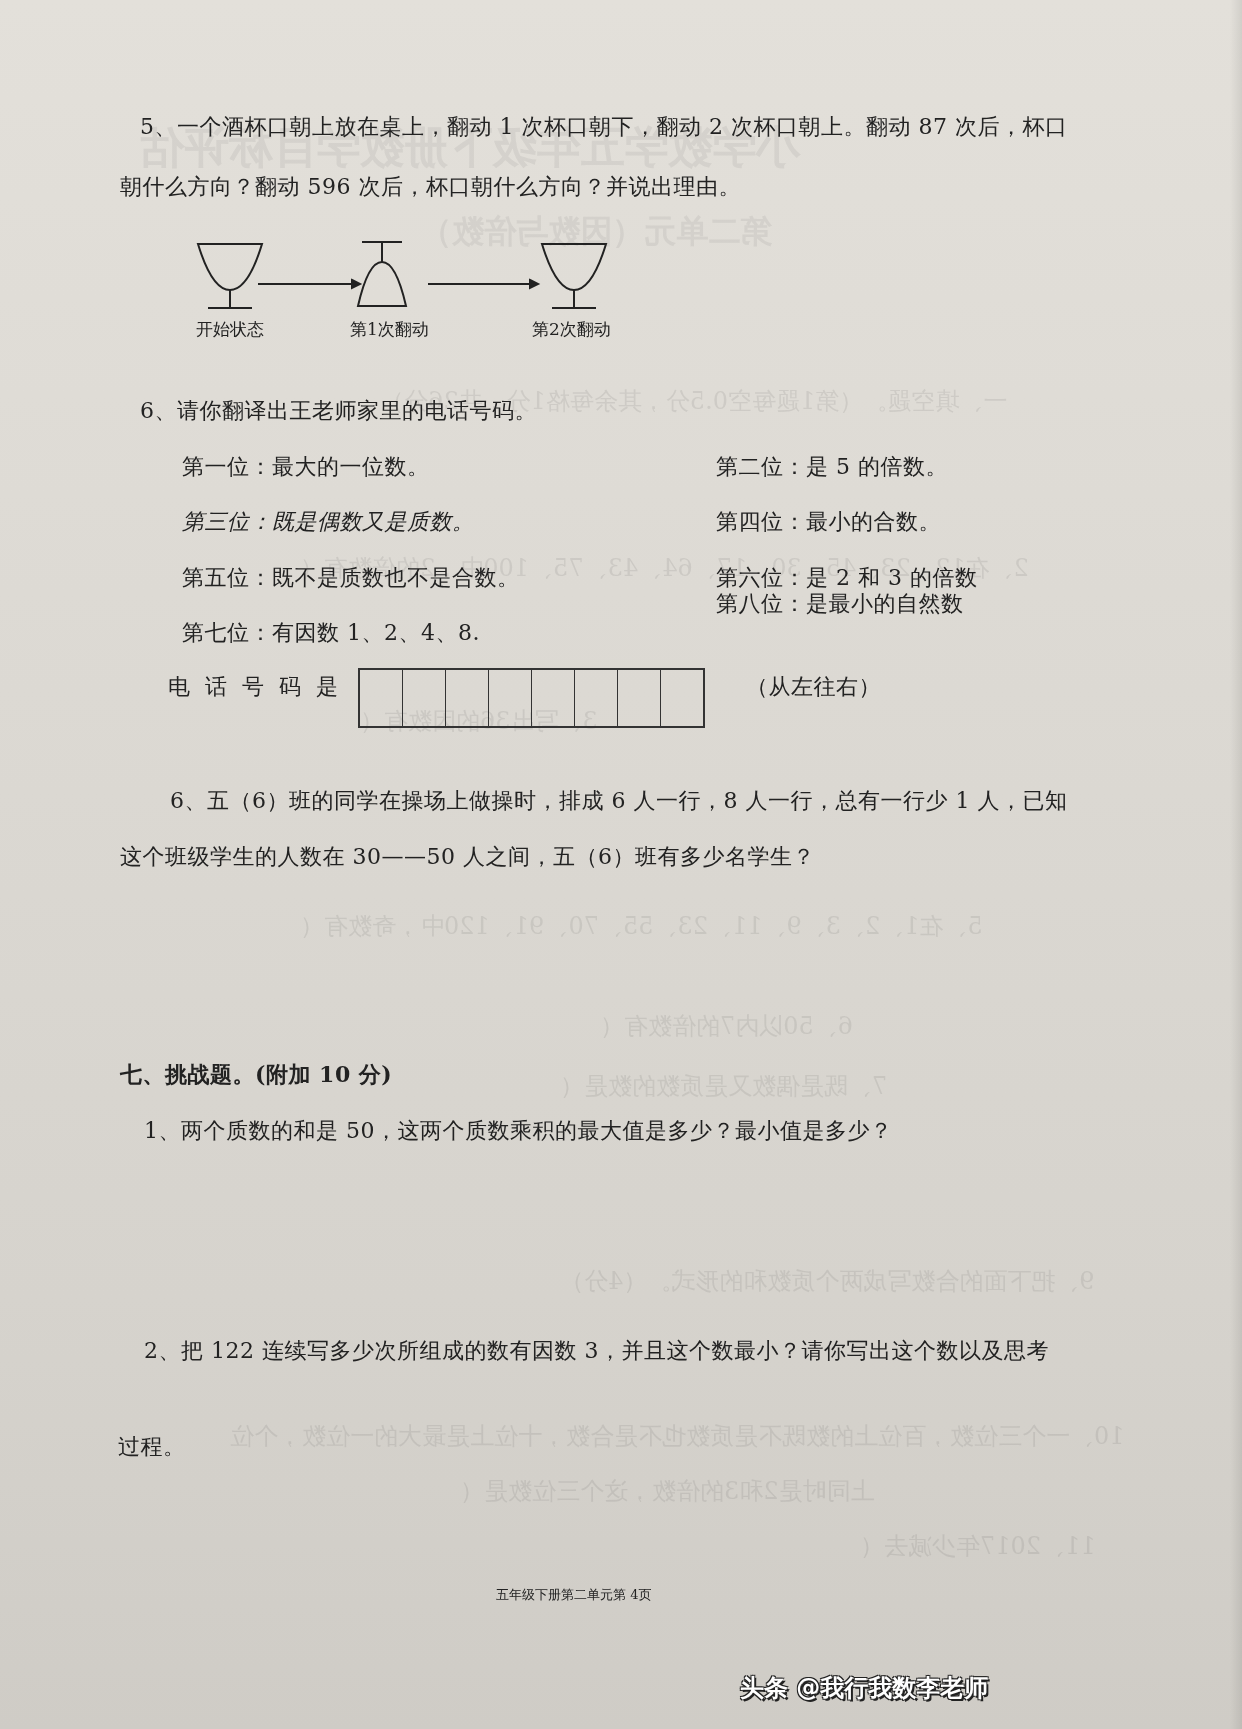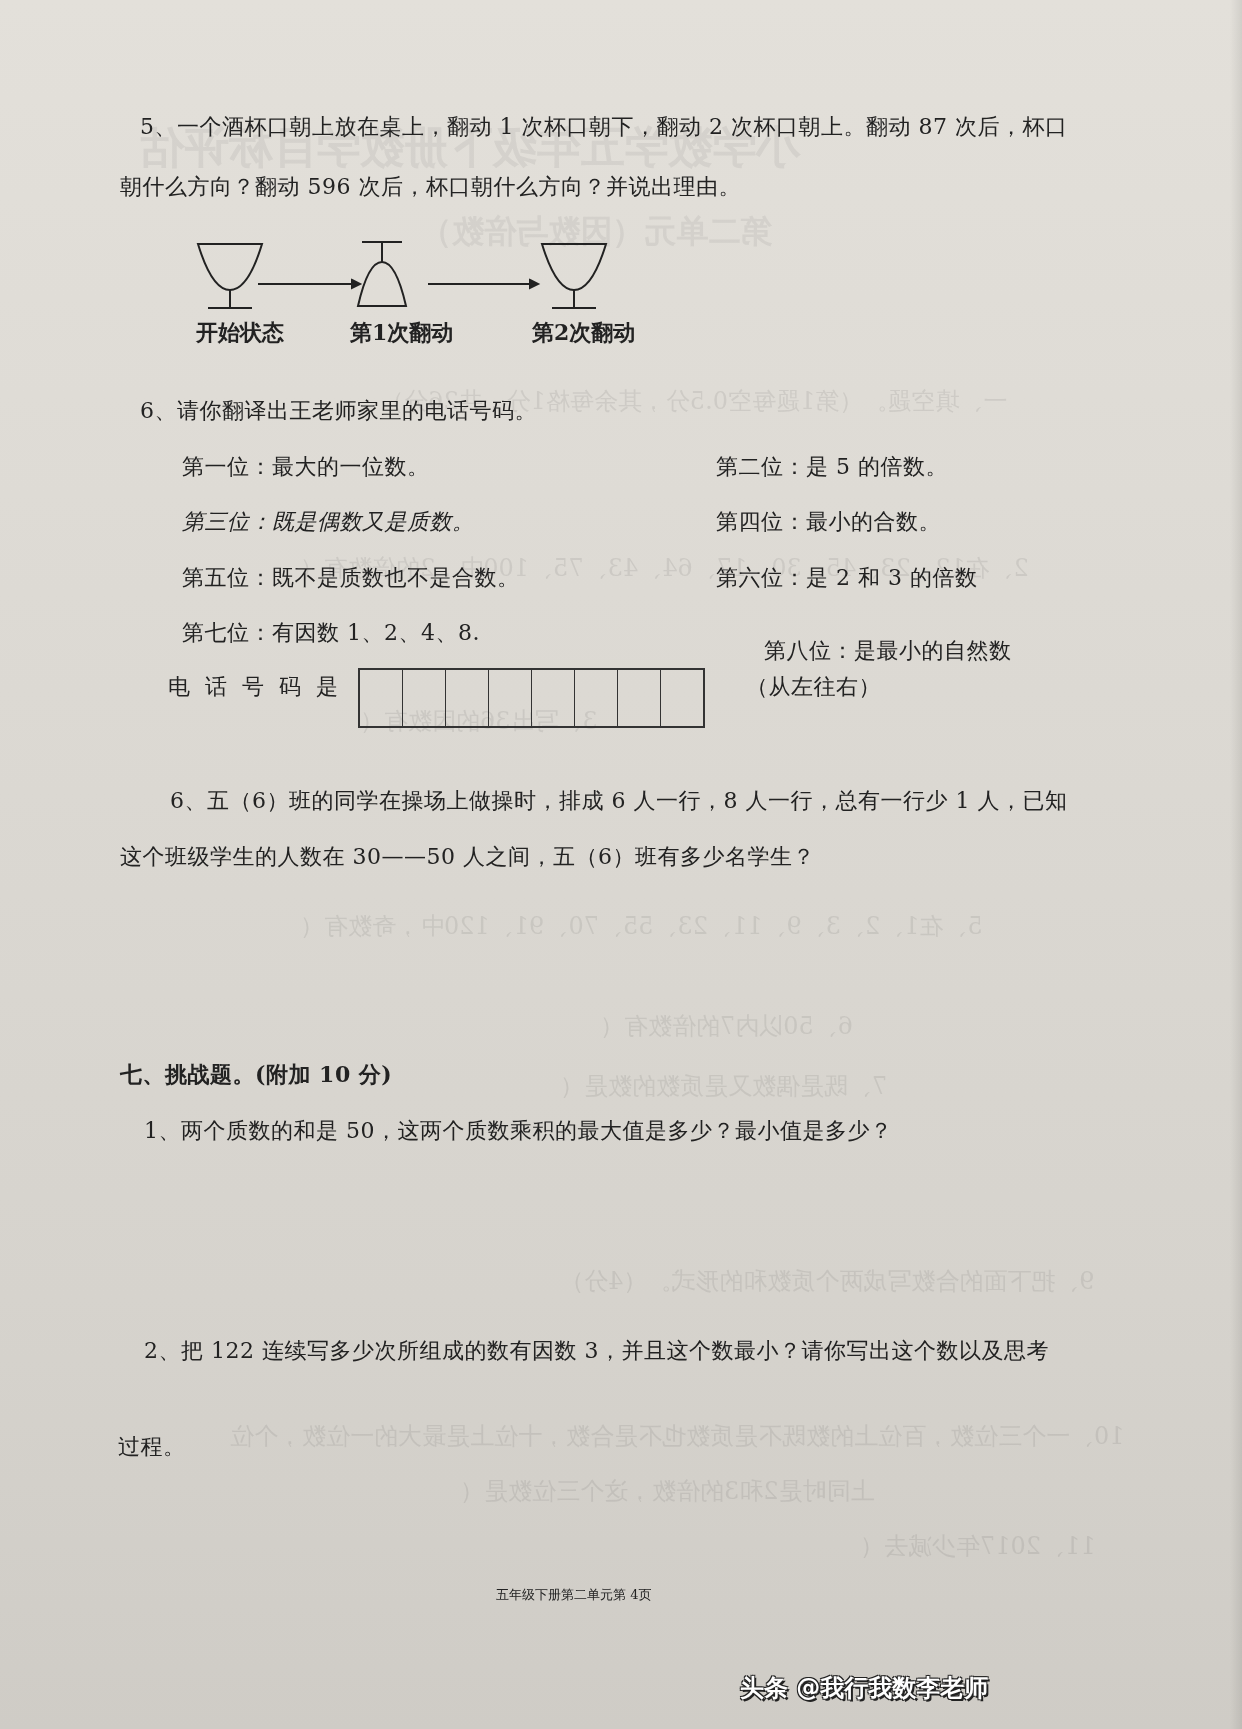--- a/index.html
+++ b/index.html
@@ -10,21 +10,21 @@
     color: #222;
   }
   .page-shadow { position: absolute; right: 0; top: 0; width: 12px; height: 100%;
     background: linear-gradient(90deg, rgba(0,0,0,0), rgba(0,0,0,0.08)); }
   .ghost {
     position: absolute; color: rgba(60,60,60,0.10); font-size: 24px;
     transform: scaleX(-1); white-space: nowrap; pointer-events: none;
   }
   .ghost.title { font-size: 44px; font-weight: bold; color: rgba(60,60,60,0.08); }
   .line { position: absolute; font-size: 22px; white-space: nowrap; letter-spacing: 0.5px; }
-  .cap { position: absolute; font-size: 22px; white-space: nowrap; font-weight: bold; }
+  .cap { position: absolute; font-size: 17px; white-space: nowrap; }
   .diagram { position: absolute; left: 190px; top: 232px; width: 440px; height: 80px; }
   .phone-boxes { position: absolute; left: 358px; top: 668px; display: flex; border: 2px solid #333; }
   .phone-boxes .cell { width: 42px; height: 56px; border-right: 1.5px solid #333; }
   .phone-boxes .cell:last-child { border-right: none; }
   .section { font-weight: bold; }
   .footer { position: absolute; left: 496px; top: 1586px; font-size: 13px; }
   .watermark {
     position: absolute; left: 740px; top: 1672px; font-size: 24px;
     font-family: "DejaVu Sans", "Liberation Sans", sans-serif; font-weight: bold;
     color: #fff; white-space: nowrap;
@@ -86,21 +86,21 @@
 
 <div class="line" style="left:140px; top:396px;">6、请你翻译出王老师家里的电话号码。</div>
 
 <div class="line" style="left:182px; top:452px;">第一位：最大的一位数。</div>
 <div class="line" style="left:716px; top:452px;">第二位：是 5 的倍数。</div>
 <div class="line" style="left:182px; top:507px;font-style:italic;">第三位：既是偶数又是质数。</div>
 <div class="line" style="left:716px; top:507px;">第四位：最小的合数。</div>
 <div class="line" style="left:182px; top:563px;">第五位：既不是质数也不是合数。</div>
 <div class="line" style="left:716px; top:563px;">第六位：是 2 和 3 的倍数</div>
 <div class="line" style="left:182px; top:618px;">第七位：有因数 1、2、4、8.</div>
-<div class="line" style="left:716px; top:636px;margin-left:48px;">第八位：是最小的自然数</div>
+<div class="line" style="left:716px; top:589px;">第八位：是最小的自然数</div>
 
 <div class="line" style="left:168px; top:672px; letter-spacing:4px;text-align:center;">电 话 号 码 是</div>
 <div class="phone-boxes">
   <div class="cell"></div>
   <div class="cell"></div>
   <div class="cell"></div>
   <div class="cell"></div>
   <div class="cell"></div>
   <div class="cell"></div>
   <div class="cell"></div>

